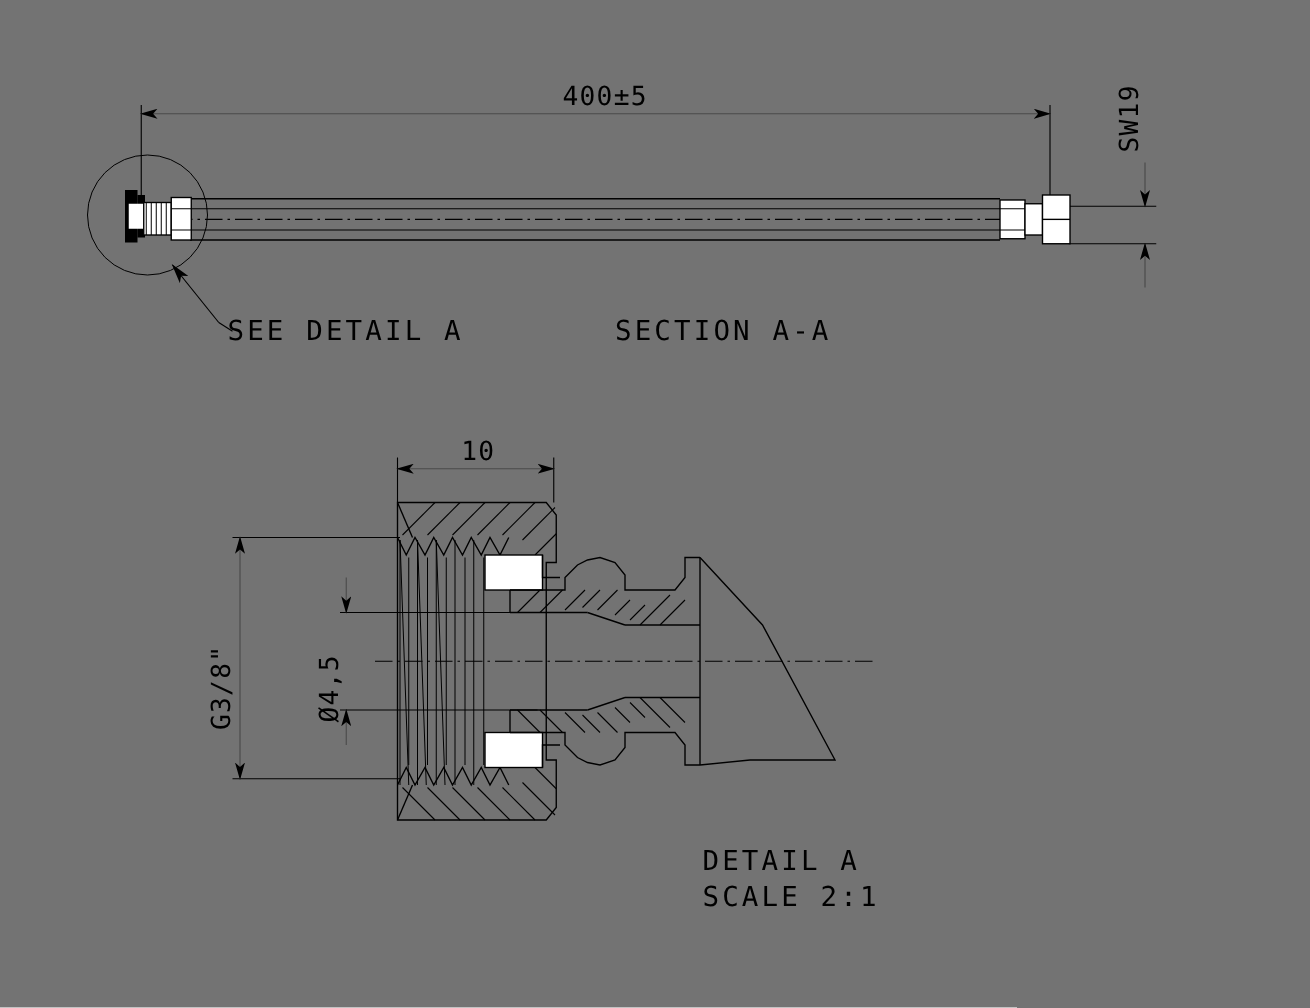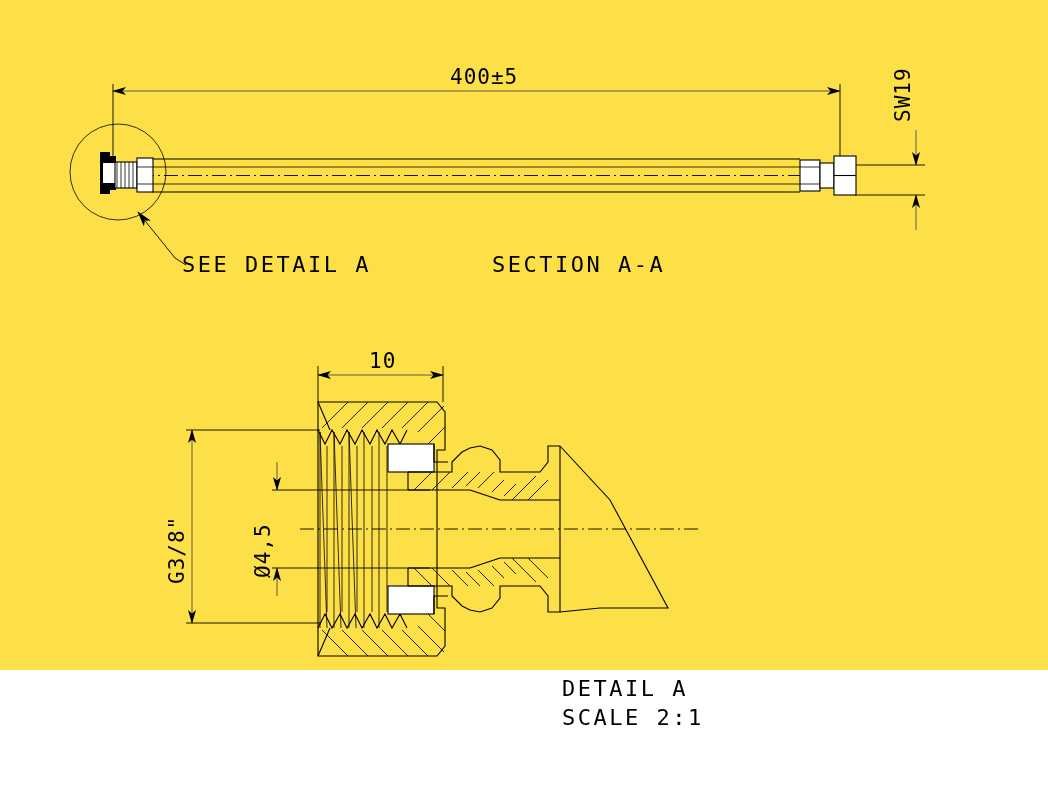--- a/index.html
+++ b/index.html
@@ -10,22 +10,22 @@
   }
   body {
     width: 1048px;
     height: 806px;
     font-family: "DejaVu Sans Mono", monospace;
     overflow: hidden;
   }
   #drawing-root {
     position: relative;
     width: 1048px;
-    height: 670px;
-    background: #fde047;
+    height: 806px;
+    background: #737373;
     text-align: right;
   }
   svg.sheet {
     display: block;
     width: 1048px;
     height: 806px;
   }
   .ln {
     stroke: #000000;
     fill: none;

